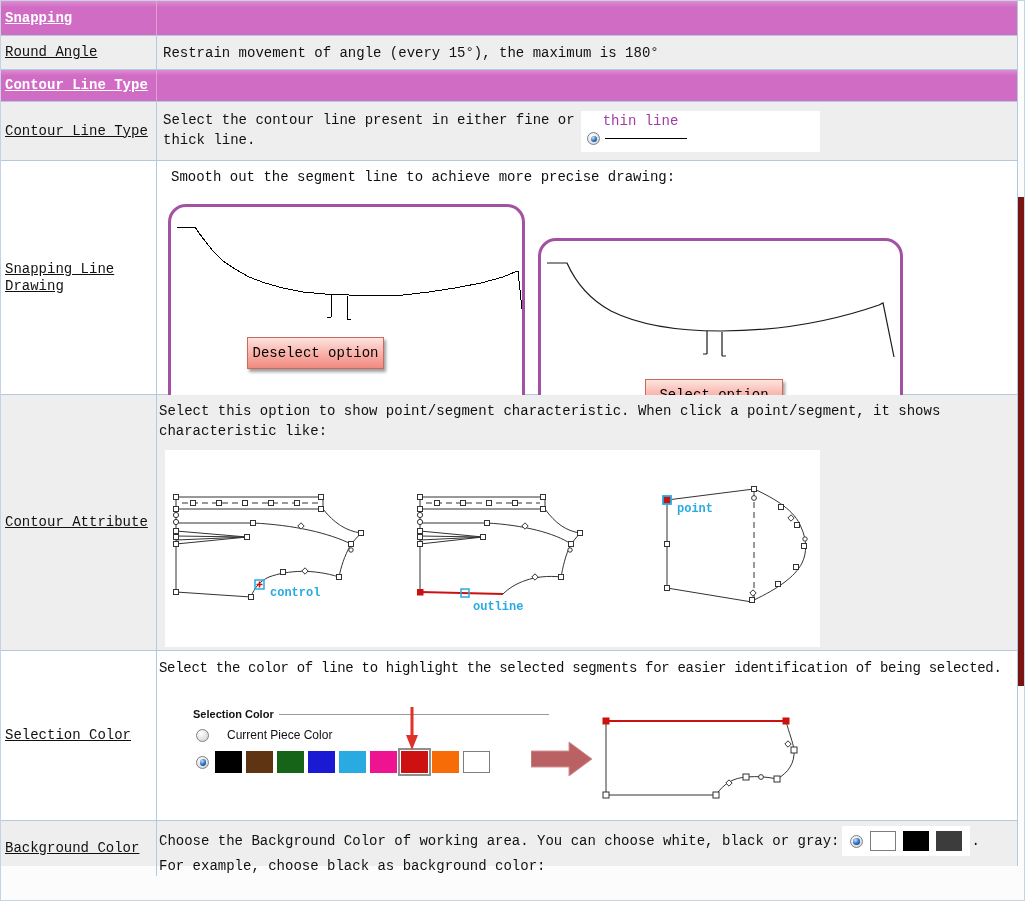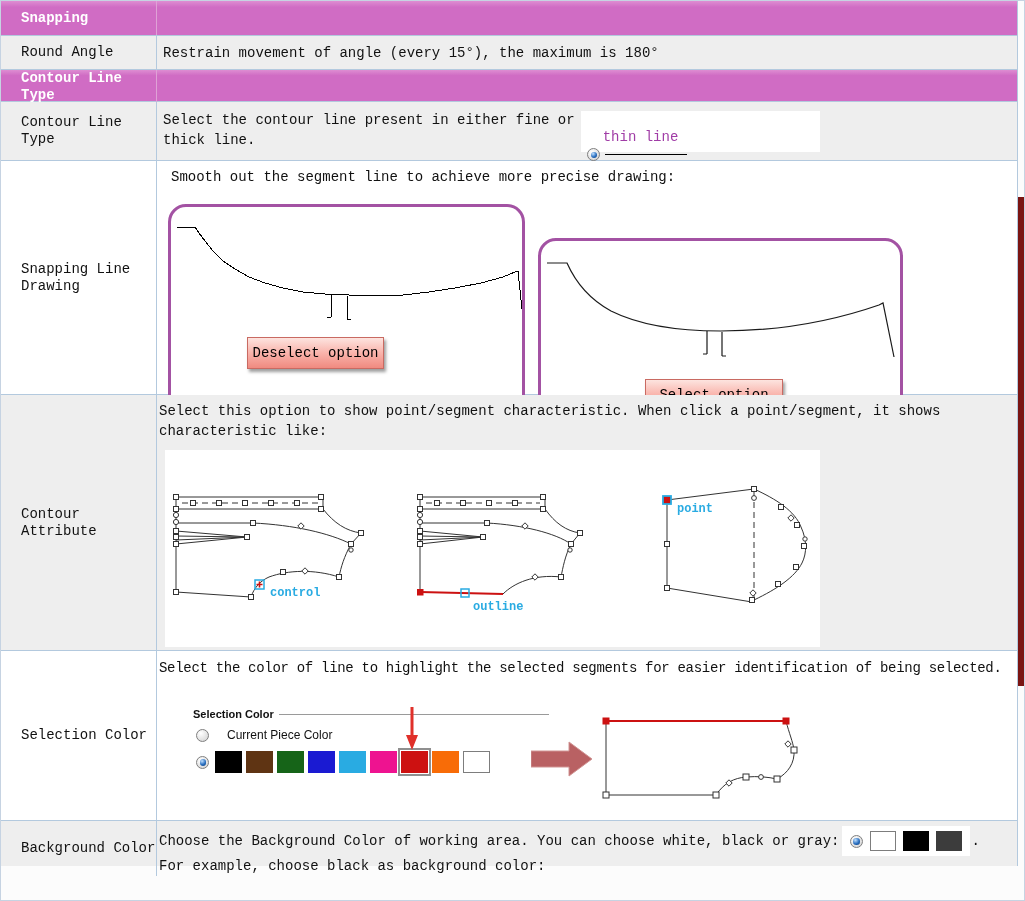--- a/index.html
+++ b/index.html
@@ -6,21 +6,21 @@
   html,body { margin:0; padding:0; background:#fff; }
   body { font-family:"Liberation Mono","DejaVu Sans Mono",monospace; font-size:14px; color:#111; }
 
   .page { position:relative; width:1025px; height:901px; border:1px solid #c6d3e2; overflow:hidden; background:#fcfcfc; }
   .table { width:1017px; }
   .row { position:relative; display:grid; grid-template-columns:156px 1fr; border-bottom:1px solid #b3c9de; border-right:1px solid #b3c9de; background:#fff; }
   .row.alt { background:#eeeeee; }
   .r1{height:35px} .r2{height:34px} .r3{height:34px} .r4{height:32px}
   .r5{height:59px} .r6{height:234px} .r7{height:256px} .r8{height:170px}
   .r9{height:45px; border-bottom:none;}
-  .c1 { border-right:1px solid #b3c9de; padding-left:20px; display:flex; align-items:center; line-height:17px; }
+  .c1 { border-right:1px solid #b3c9de; padding-left:4px; display:flex; align-items:center; line-height:17px;text-decoration:underline; }
   .c2 { position:relative; }
   .c2.center { display:flex; align-items:center; padding-left:6px; }
 
   .header { background:linear-gradient(180deg,#de8dd2 0%, #d06cc4 18%, #d06cc4 100%); }
   .header .c1 { color:#fff; font-weight:bold; border-right-color:#dfa2d6; }
 
   .desc { margin:0; line-height:20px; }
   .desc5 { position:absolute; top:8px; left:6px; width:430px; }
   .desc6 { position:absolute; top:6px; left:14px; }
   .desc7 { position:absolute; top:6px; left:2px; width:856px; }
@@ -28,21 +28,21 @@
   .desc9 { padding:5px 0 0 2px; line-height:20px; width:856px; }
 
   
   .radio { position:relative; display:inline-block; width:13px; height:13px; border-radius:50%;
            border:1px solid #7f7f7f; background:radial-gradient(circle at 35% 30%, #ffffff, #cfcfcf); flex:none; }
   .radio.sel::after { content:""; position:absolute; left:2.5px; top:2.5px; width:6.5px; height:6.5px; border-radius:50%;
            background:radial-gradient(circle at 35% 30%, #bfe0ff, #2a6fc0 55%, #0a3a78); }
 
   
   .line-type-panel { position:absolute; left:424px; top:9px; width:239px; height:41px; background:#fff; display:flex; }
-  .lt-opt { width:119px; padding-top:18px; }
+  .lt-opt { width:119px; padding-top:2px; }
   .lt-label { display:block; text-align:center; color:#a03ca6; }
   .lt-row { display:flex; align-items:center; gap:5px; padding:3px 0 0 6px; }
   .lt-line { background:#000; width:82px; }
   .lt-line.thin { height:1px; } .lt-line.thick { height:3px; }
 
   
   .ill-box { position:absolute; top:43px; height:228px; background:#fff; border:3px solid #a352a3; border-radius:18px; }
   .box-left { left:11px; width:357px; }
   .box-right { left:381px; width:365px;margin-top:34px; }
   .opt-btn { position:absolute; display:flex; align-items:center; justify-content:center; color:#000;

